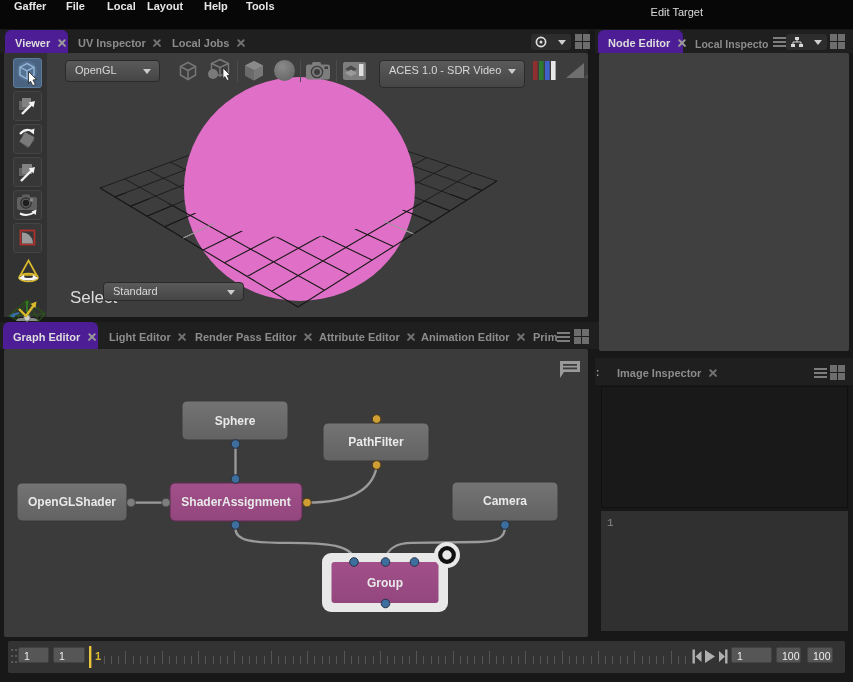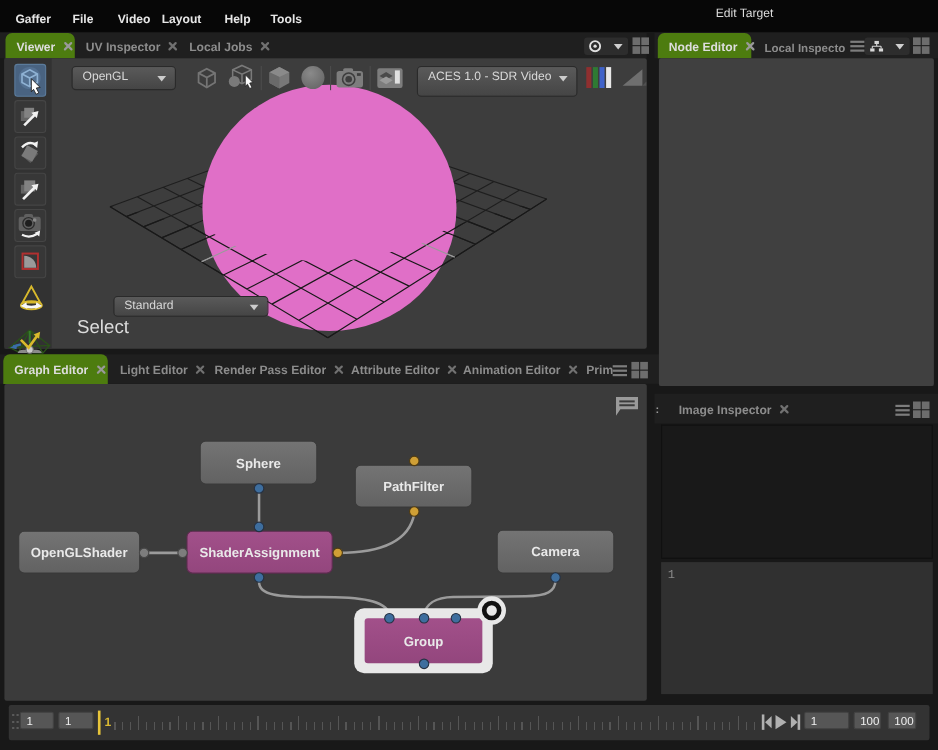--- a/index.html
+++ b/index.html
@@ -1,30 +1,30 @@
 <!DOCTYPE html>
 <html><head><meta charset="utf-8"><style>
 *{margin:0;padding:0;box-sizing:border-box}
 html,body{width:853px;height:682px;background:#141414;overflow:hidden;
 font-family:"Liberation Sans",sans-serif;}
 .abs{position:absolute}
 #root{position:relative;width:853px;height:682px;background:#181818}
 
 #menubar{position:absolute;left:0;top:0;width:853px;height:29px;background:#070707;color:#e6e6e6;font-size:11px;font-weight:bold}
-#menubar span.m{position:absolute;top:12px}
+#menubar span.m{position:absolute;top:0}
 #edittarget{position:absolute;top:6px;right:150px;font-weight:normal;color:#dcdcdc}
 #srcbtn{position:absolute;right:17px;top:2px;width:130px;height:20px;border-radius:3px;
 background:linear-gradient(#376a9e,#2a5582);border:1px solid #1e466e;color:#f0f0f0;font-weight:normal}
 #srcbtn .txt{position:absolute;left:36px;top:4px;font-size:11px}
 #srcbtn .arr{position:absolute;right:10px;top:8px;width:0;height:0;border-left:4.5px solid transparent;border-right:4.5px solid transparent;border-top:5.5px solid #e8e8e8}
 
 .tabbar{position:absolute;background:#1f1f1f}
 .tab{position:absolute;top:0;height:100%;border-radius:6px 6px 0 0;color:#8c8c8c;font-size:11px;font-weight:bold}
 .tab .lbl{position:absolute;left:10px;top:7px;white-space:nowrap}
-.tab.active{background:#4d7c0f;color:#dddddd}
+.tab.active{background:#4c1d95;color:#dddddd}
 .xx{display:inline-block;position:relative;margin-left:7px;width:9px;height:9px;top:0px}
 .xx i{position:absolute;left:-0.5px;top:3.5px;width:10px;height:2.4px;background:#717171;border-radius:1px}
 .xx i.a{transform:rotate(45deg)}.xx i.b{transform:rotate(-45deg)}
 .tab.active .xx i{background:#9a9a9a}
 .itext{color:#8c8c8c;font-size:11px;font-weight:bold;position:absolute;white-space:nowrap}
 
 .gicon{position:absolute;width:15px;height:15px}
 .gicon div{position:absolute;width:7px;height:7px;background:#6d6d6d}
 
 .ham{position:absolute;width:13px;height:11px}
@@ -46,21 +46,21 @@
 #timeline{position:absolute;left:8px;top:641px;width:837px;height:32px;background:#333333;border-radius:2px}
 .tfield{position:absolute;top:6px;height:16px;background:#565656;border:1px solid #424242;border-radius:2px;color:#efefef;font-size:10.5px}
 .tfield span{position:absolute;left:5px;top:2px}
 </style></head>
 <body>
 <div id="root">
 
 <div id="menubar">
   <span class="m" style="left:14px">Gaffer</span>
   <span class="m" style="left:66px">File</span>
-  <span class="m" style="left:107px">Video</span>
+  <span class="m" style="left:107px">Local</span>
   <span class="m" style="left:147px">Layout</span>
   <span class="m" style="left:204px">Help</span>
   <span class="m" style="left:246px">Tools</span>
   <span id="edittarget">Edit Target</span>
 </div>
 
 <div class="tabbar" style="left:0;top:30px;width:588px;height:23px">
   <div class="tab active" style="left:5px;width:63px">
         <span class="lbl">Viewer<span class="xx"><i class="a"></i><i class="b"></i></span></span>
       </div>
@@ -259,21 +259,21 @@
       <path d="M20 13 L20 24" stroke="#357d2a" stroke-width="1.8"></path>
       <path d="M12 21 L19 28 L27 17" stroke="#d8b92c" stroke-width="2.4" fill="none"></path>
       <path d="M29.5 13.5 L28.5 20 L23.5 16 Z" fill="#d8b92c"></path>
       <path d="M12 25 L5 27" stroke="#3a6ea8" stroke-width="2.2"></path>
       <path d="M2 28 L8.5 25 L8 29.5 Z" fill="#3a6ea8"></path>
     </svg>
   </div>
 </div>
 
 <span class="abs" style="left:70px;top:288px;color:#dcdcdc;font-size:17px">Select</span>
-<div class="dd" style="left:103px;top:269px;width:141px;height:19px">
+<div class="dd" style="left:103px;top:282px;width:141px;height:19px">
       <span class="t" style="top:2px">Standard</span>
       <div class="a" style="top:7px"></div>
     </div>
 
 <div class="tabbar" style="left:0;top:322px;width:688px;height:27px">
   <div class="tab active" style="left:3px;width:95px;">
         <span class="lbl" style="top:9px">Graph Editor<span class="xx"><i class="a"></i><i class="b"></i></span></span>
       </div>
   <span class="itext" style="left:109px;top:9px">Light Editor<span class="xx"><i class="a"></i><i class="b"></i></span></span>
   <span class="itext" style="left:195px;top:9px">Render Pass Editor<span class="xx"><i class="a"></i><i class="b"></i></span></span>

